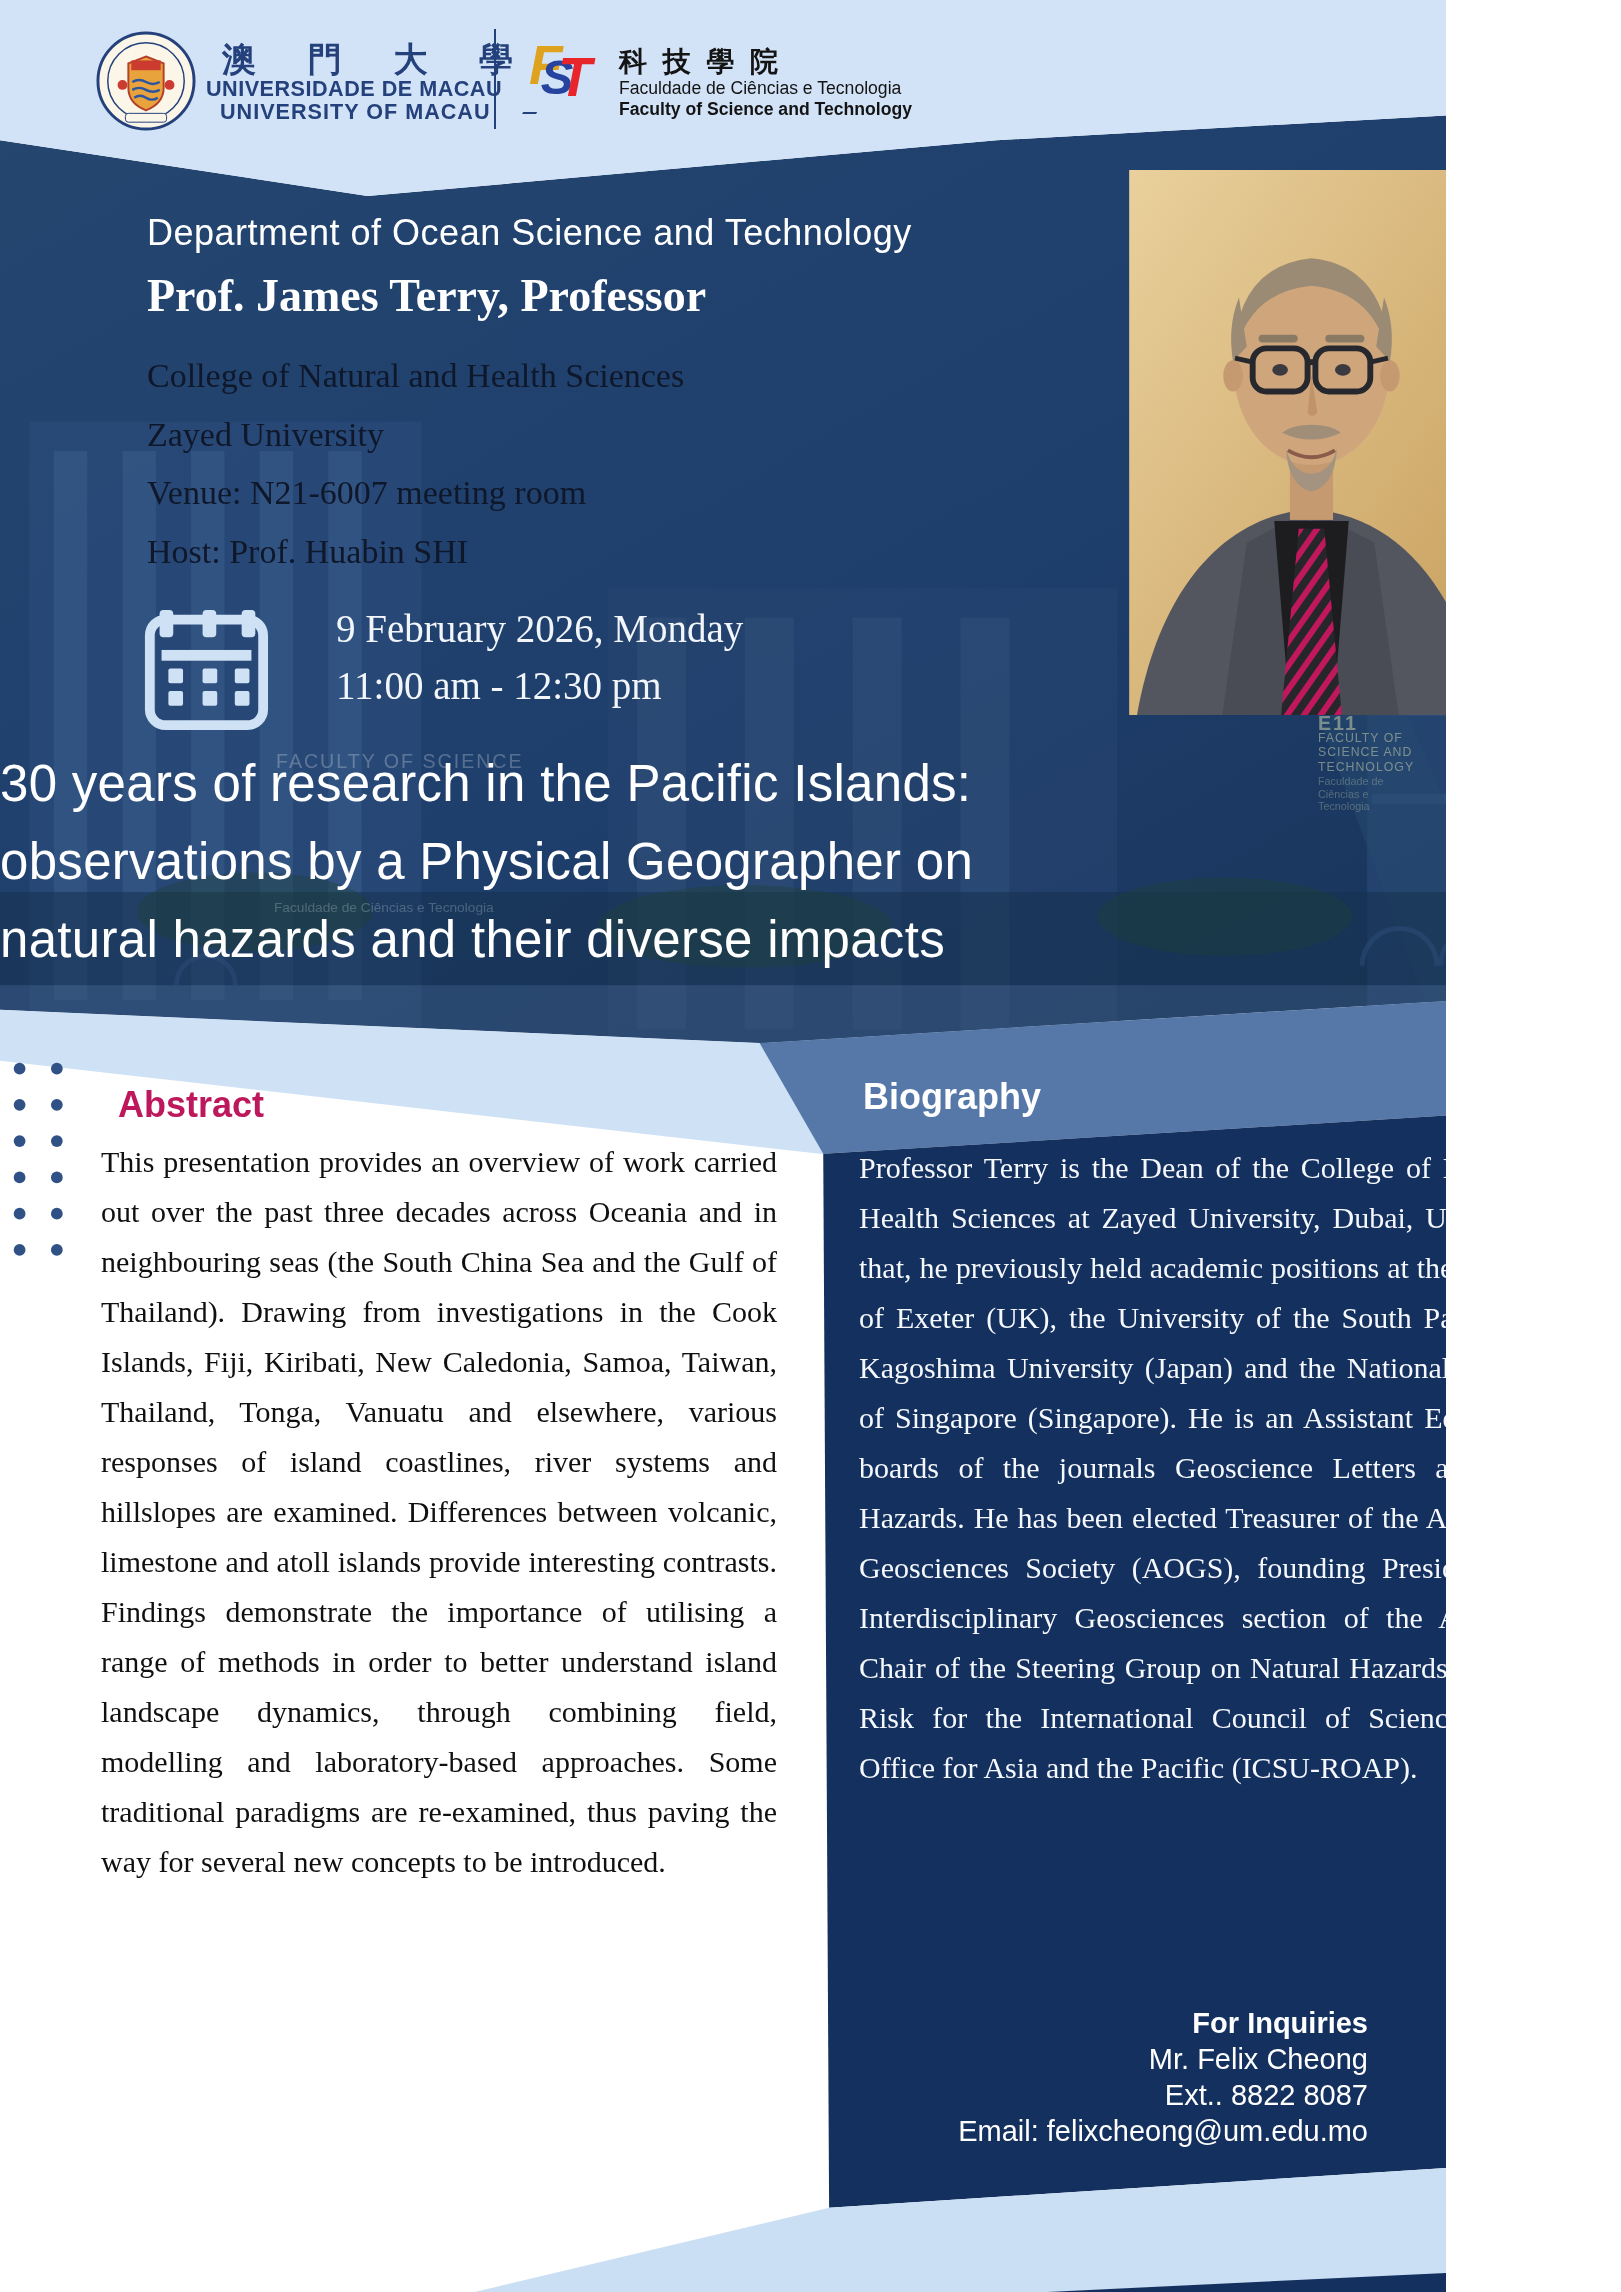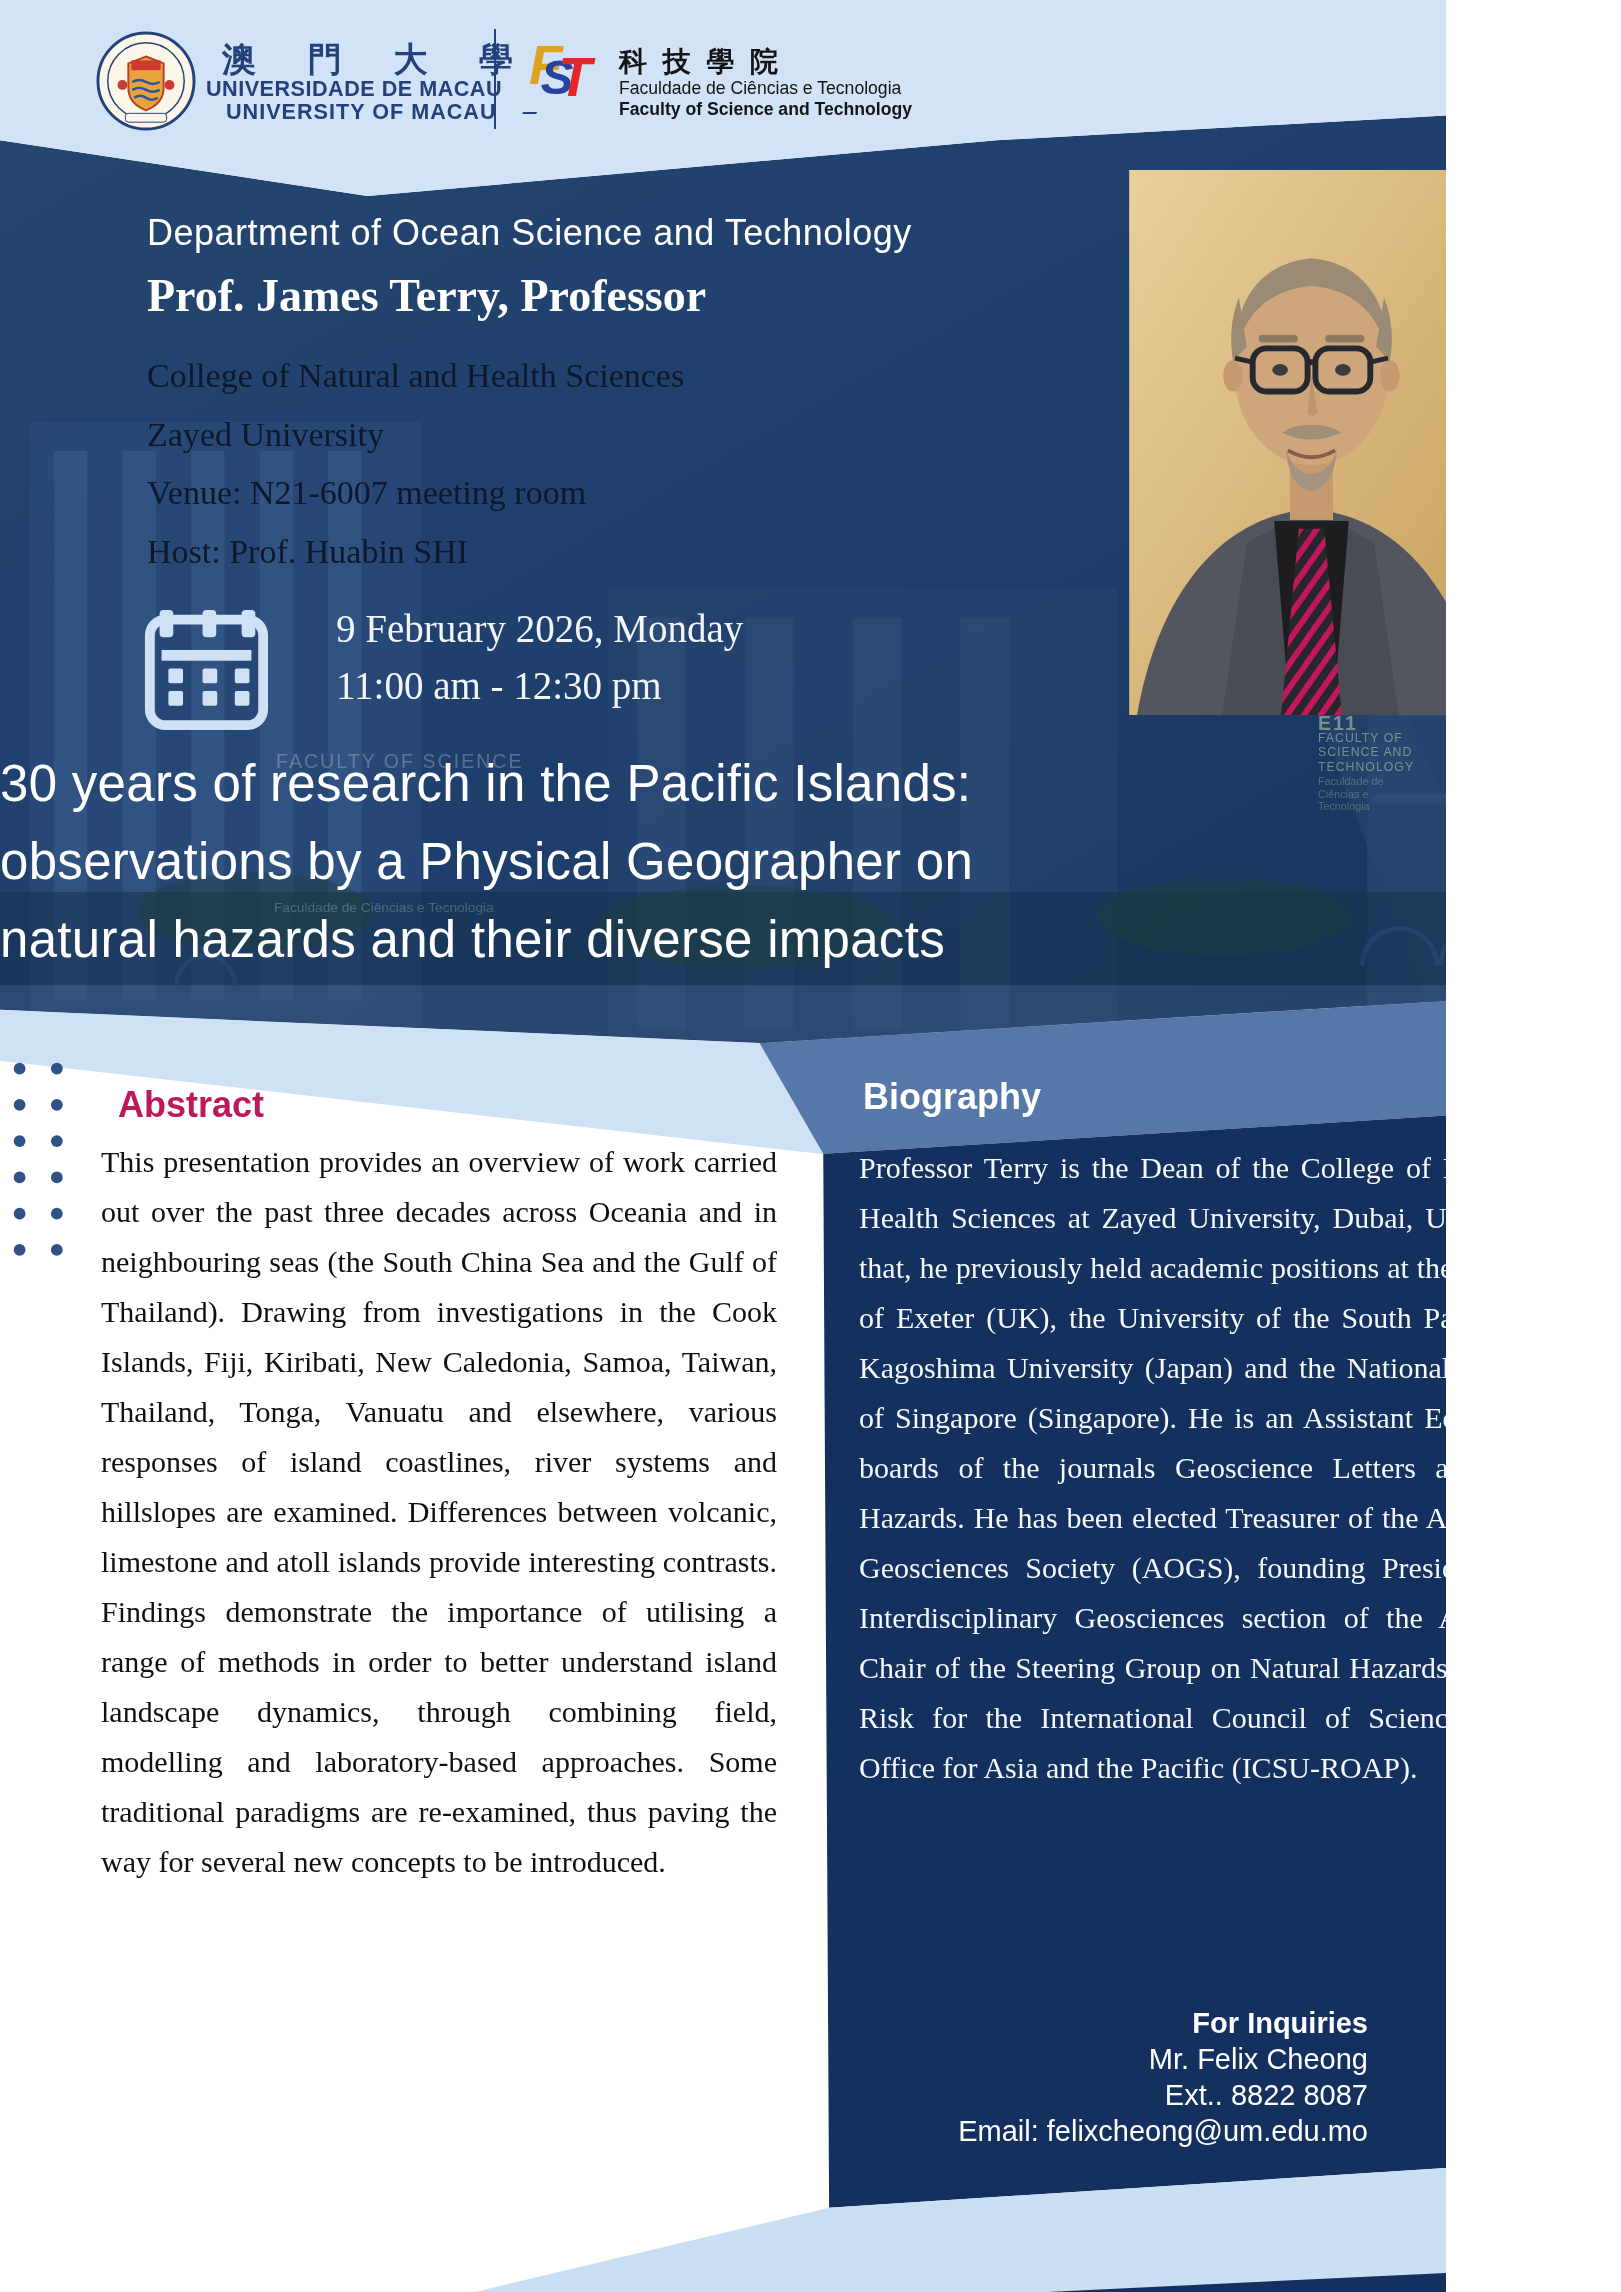--- a/index.html
+++ b/index.html
@@ -5,21 +5,21 @@
   html,body{margin:0;padding:0;background:#ffffff;}
   .poster{position:relative;width:1446px;height:2293px;overflow:hidden;background:#ffffff;
           font-family:"Liberation Sans",sans-serif;}
   .abs{position:absolute;}
   svg.bg{position:absolute;left:0;top:0;width:1621px;height:2293px;}
 
   
   .um-cn{left:222px;top:37px;font-size:34px;letter-spacing:21.6px;color:#24417c;font-weight:bold;
          font-family:"Liberation Serif",serif;}
   .um-pt{left:206px;top:76px;font-size:21.6px;font-weight:bold;color:#24417c;letter-spacing:0.5px;}
-  .um-en{left:226px;top:99px;font-size:21.6px;font-weight:bold;color:#24417c;letter-spacing:1px;}
+  .um-en{left:220px;top:99px;font-size:21.6px;font-weight:bold;color:#24417c;letter-spacing:1px;}
   .divider{left:494px;top:29px;width:2px;height:100px;background:#24417c;}
   .fst-mono{left:529px;top:39px;width:69px;height:78px;font-style:italic;font-weight:bold;}
   .fst-f{position:absolute;left:0;top:-5.9px;font-size:55px;color:#dfa21f;}
   .fst-s{position:absolute;left:11.8px;top:9.8px;font-size:49px;color:#2743a0;}
   .fst-t{position:absolute;left:29px;top:5.9px;font-size:55px;color:#e8252a;}
   .fst-mark{position:absolute;left:-3.9px;top:65px;width:13.7px;height:7.8px;
             border-bottom:2.9px solid #24417c;transform:skewX(-30deg);}
   .fst-cn{left:619px;top:43px;font-size:28px;letter-spacing:15.7px;color:#141414;font-weight:bold;
           font-family:"Liberation Serif",serif;}
   .fst-pt{left:619px;top:78px;font-size:17.6px;color:#141414;}

